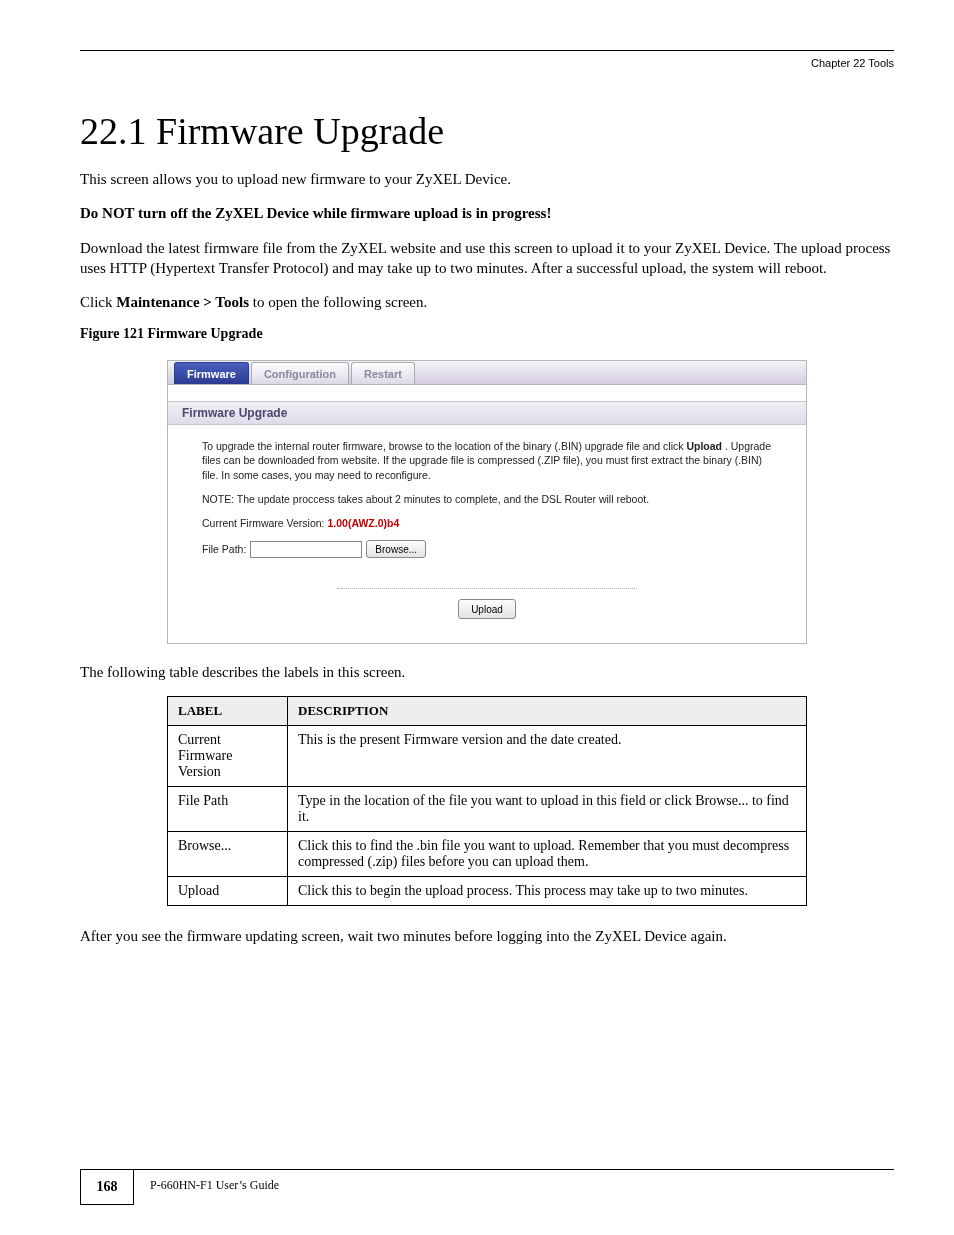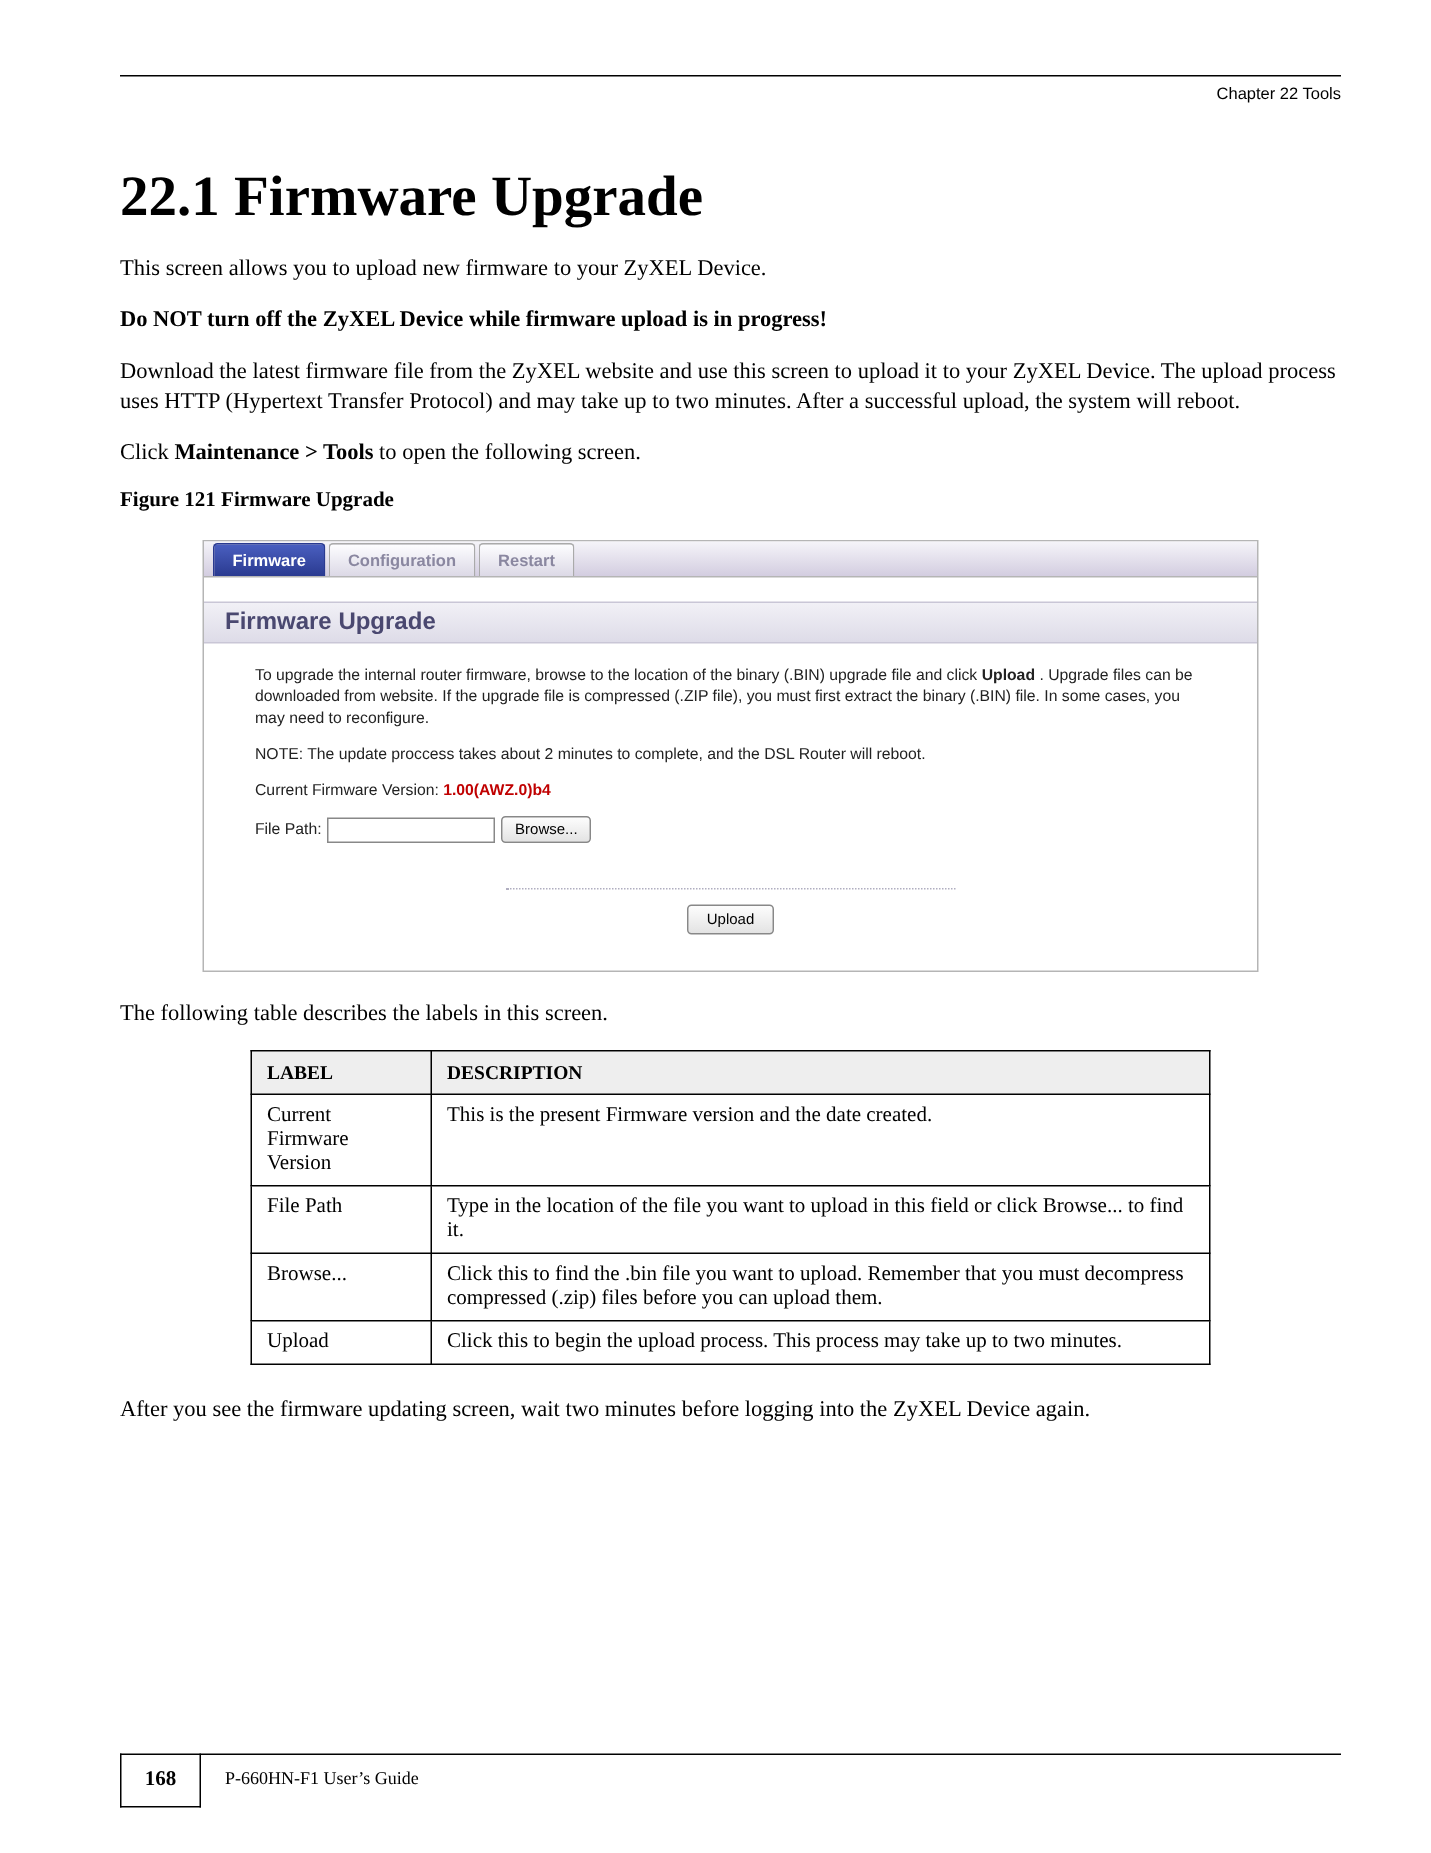--- a/index.html
+++ b/index.html
@@ -21,34 +21,34 @@
   }
   .header-text {
     font-size: 11px;
     text-align: right;
     color: #000;
     margin-bottom: 40px;
   }
   .chapter-title {
     font-family: "Times New Roman", Times, serif;
     font-size: 38px;
-    font-weight: bold;
+    font-weight: normal;
     margin: 0 0 16px 0;
   }
   .body-text {
     font-family: "Times New Roman", Times, serif;
     font-size: 15px;
     line-height: 1.35;
     margin-bottom: 14px;
   }
   .bold { font-weight: bold; }
 
   
   .screenshot {
-    width: 704px;
+    width: 640px;
     margin: 18px auto 18px auto;
     border: 1px solid #b5b5b5;
     background: #fff;
     font-family: Verdana, Arial, sans-serif;
     font-size: 10.5px;
   }
   .tabs-row {
     display: flex;
     background: linear-gradient(#f5f4f9, #d3cde0);
     border-bottom: 1px solid #b5b5b5;
@@ -78,21 +78,21 @@
     color: #8a87a0;
   }
   .section-bar {
     background: linear-gradient(#f1f0f6, #dedce8);
     border-bottom: 1px solid #c9c6d6;
     border-top: 1px solid #c9c6d6;
     padding: 4px 14px;
     margin-top: 16px;
     font-weight: bold;
     color: #4a4870;
-    font-size: 16px;
+    font-size: 12px;
   }
   .panel-body {
     padding: 14px 34px 24px 34px;
     color: #222;
   }
   .panel-body p { margin: 0 0 10px 0; line-height: 1.35; }
   .fw-version { color: #c00000; font-weight: bold; }
   .file-row { margin-top: 6px; display: flex; align-items: center; gap: 4px; }
   .file-input-box {
     border: 1px solid #888;

